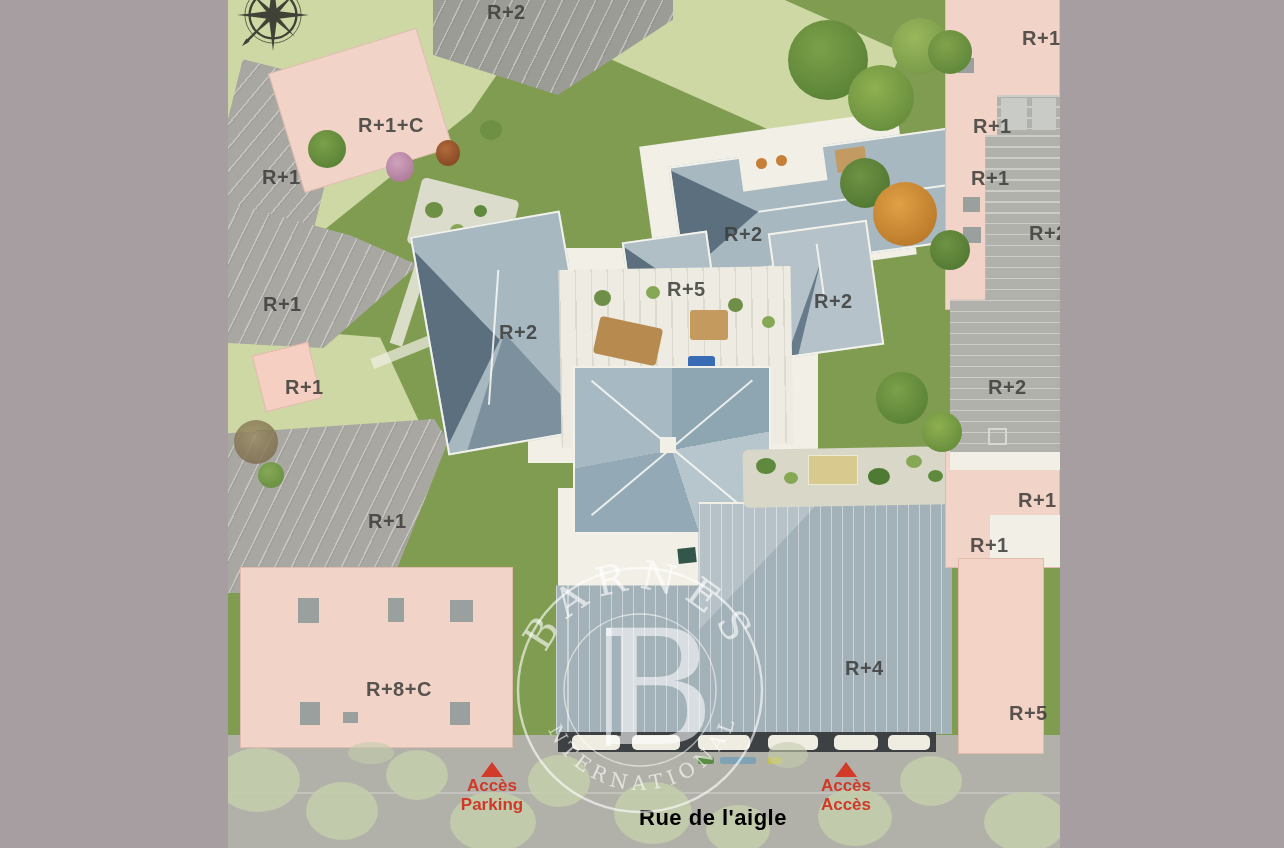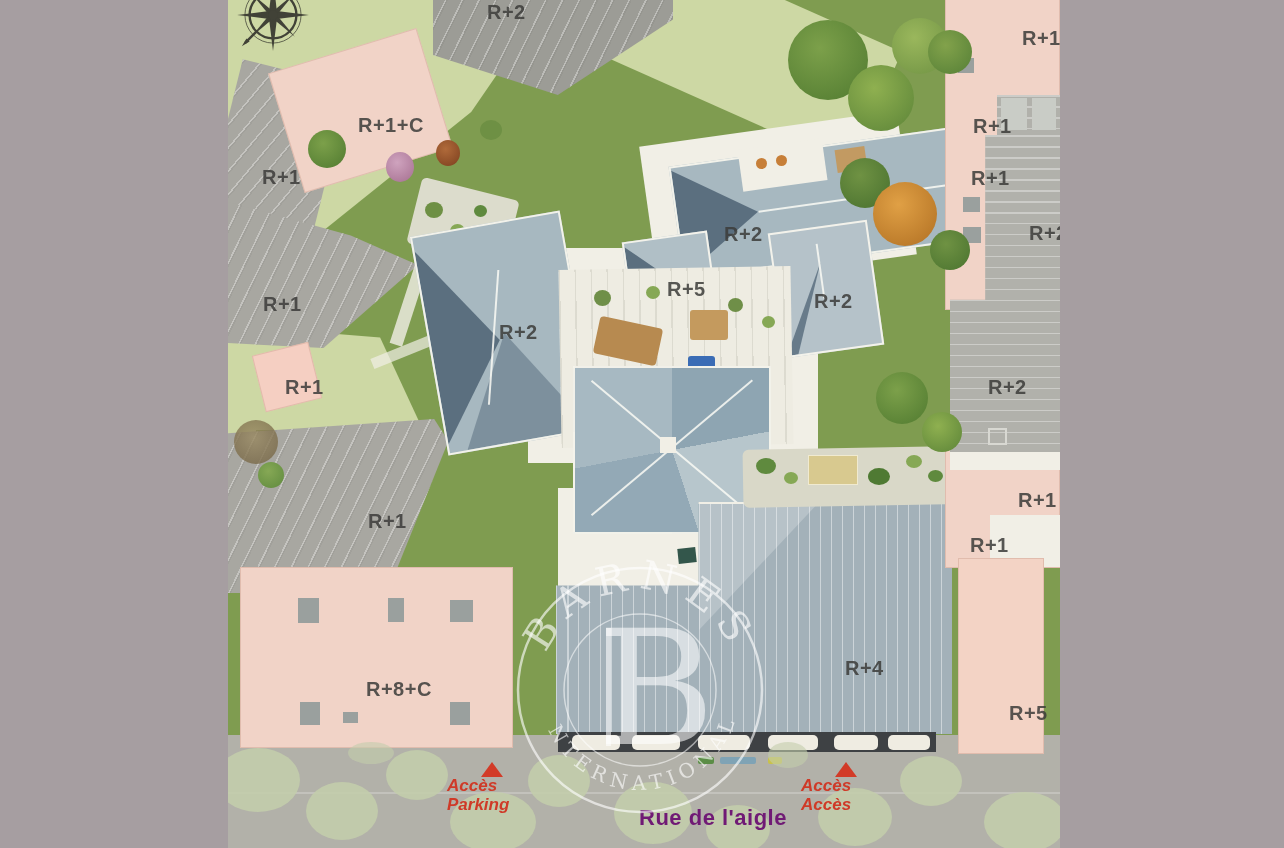--- a/index.html
+++ b/index.html
@@ -33,26 +33,26 @@
   .tree{border-radius:50%;}
   .stree{border-radius:50%;background:#c3cdab;opacity:.88;}
 
   
   .terrace{background:#eeece2;
     background-image:repeating-linear-gradient(90deg,rgba(140,140,125,.18) 0 1.5px,transparent 1.5px 16px);}
 
   
   #labels .lbl{transform:translate(-50%,-50%);font-size:20px;font-weight:bold;
     color:#3c3c3a;opacity:.85;white-space:nowrap;letter-spacing:.5px;z-index:40;}
-  #access .access{transform:translateX(-50%);text-align:left;z-index:45;width:90px;margin-left:-45px;font-style:italic;}
+  #access .access{transform:translateX(-50%);text-align:center;z-index:45;width:90px;margin-left:-45px;}
   .tri{position:relative!important;margin:0 auto;width:0;height:0;
        border-left:11px solid transparent;border-right:11px solid transparent;
        border-bottom:15px solid #d23b28;}
   .acc-line{position:relative!important;font-size:17px;font-weight:bold;color:#cf3a28;line-height:1.1;}
-  #street-name{transform:translate(-50%,-50%);font-size:22px;font-weight:bold;color:#701a75;
+  #street-name{transform:translate(-50%,-50%);font-size:22px;font-weight:bold;color:#000000;
     letter-spacing:.5px;z-index:40;white-space:nowrap;}
 
   
   #watermark{z-index:50;pointer-events:none;}
 
   .awn{background:#efece2;border-radius:5px;}
 </style>
 </head>
 <body>
 

